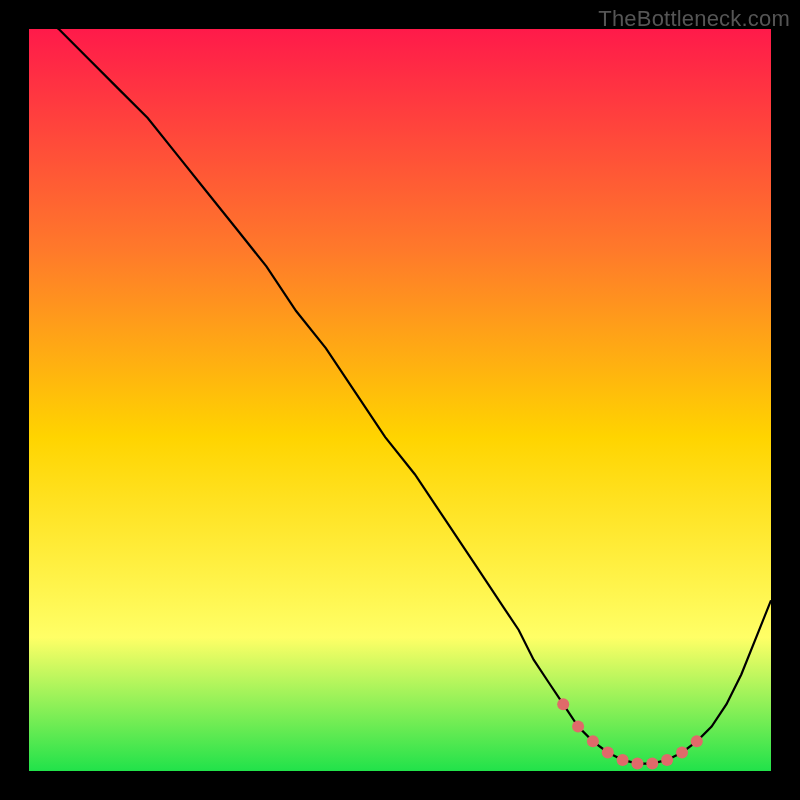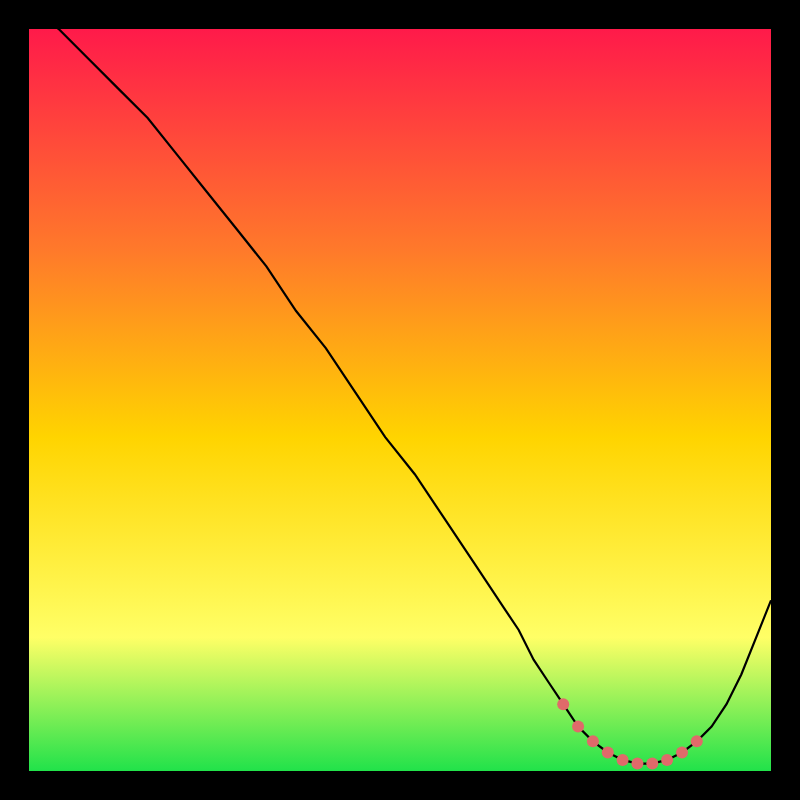--- a/index.html
+++ b/index.html
@@ -44,20 +44,21 @@
   }
   .marker {
     fill: #e06a6a;
     stroke: none;
   }
 </style>
 </head>
 <body>
 
 <div class="chart-container">
+  <div class="watermark">TheBottleneck.com</div>
   <div class="plot-area">
     <svg id="chart-svg" width="742" height="742" viewBox="0 0 742 742" preserveAspectRatio="none">
       <defs>
         <linearGradient id="bg-grad" x1="0" y1="0" x2="0" y2="1">
           <stop id="g0" offset="0%" stop-color="#ff1a4a"></stop>
           <stop id="g1" offset="30%" stop-color="#ff7a2a"></stop>
           <stop id="g2" offset="55%" stop-color="#ffd400"></stop>
           <stop id="g3" offset="82%" stop-color="#ffff66"></stop>
           <stop id="g4" offset="100%" stop-color="#21e24a"></stop>
         </linearGradient>

